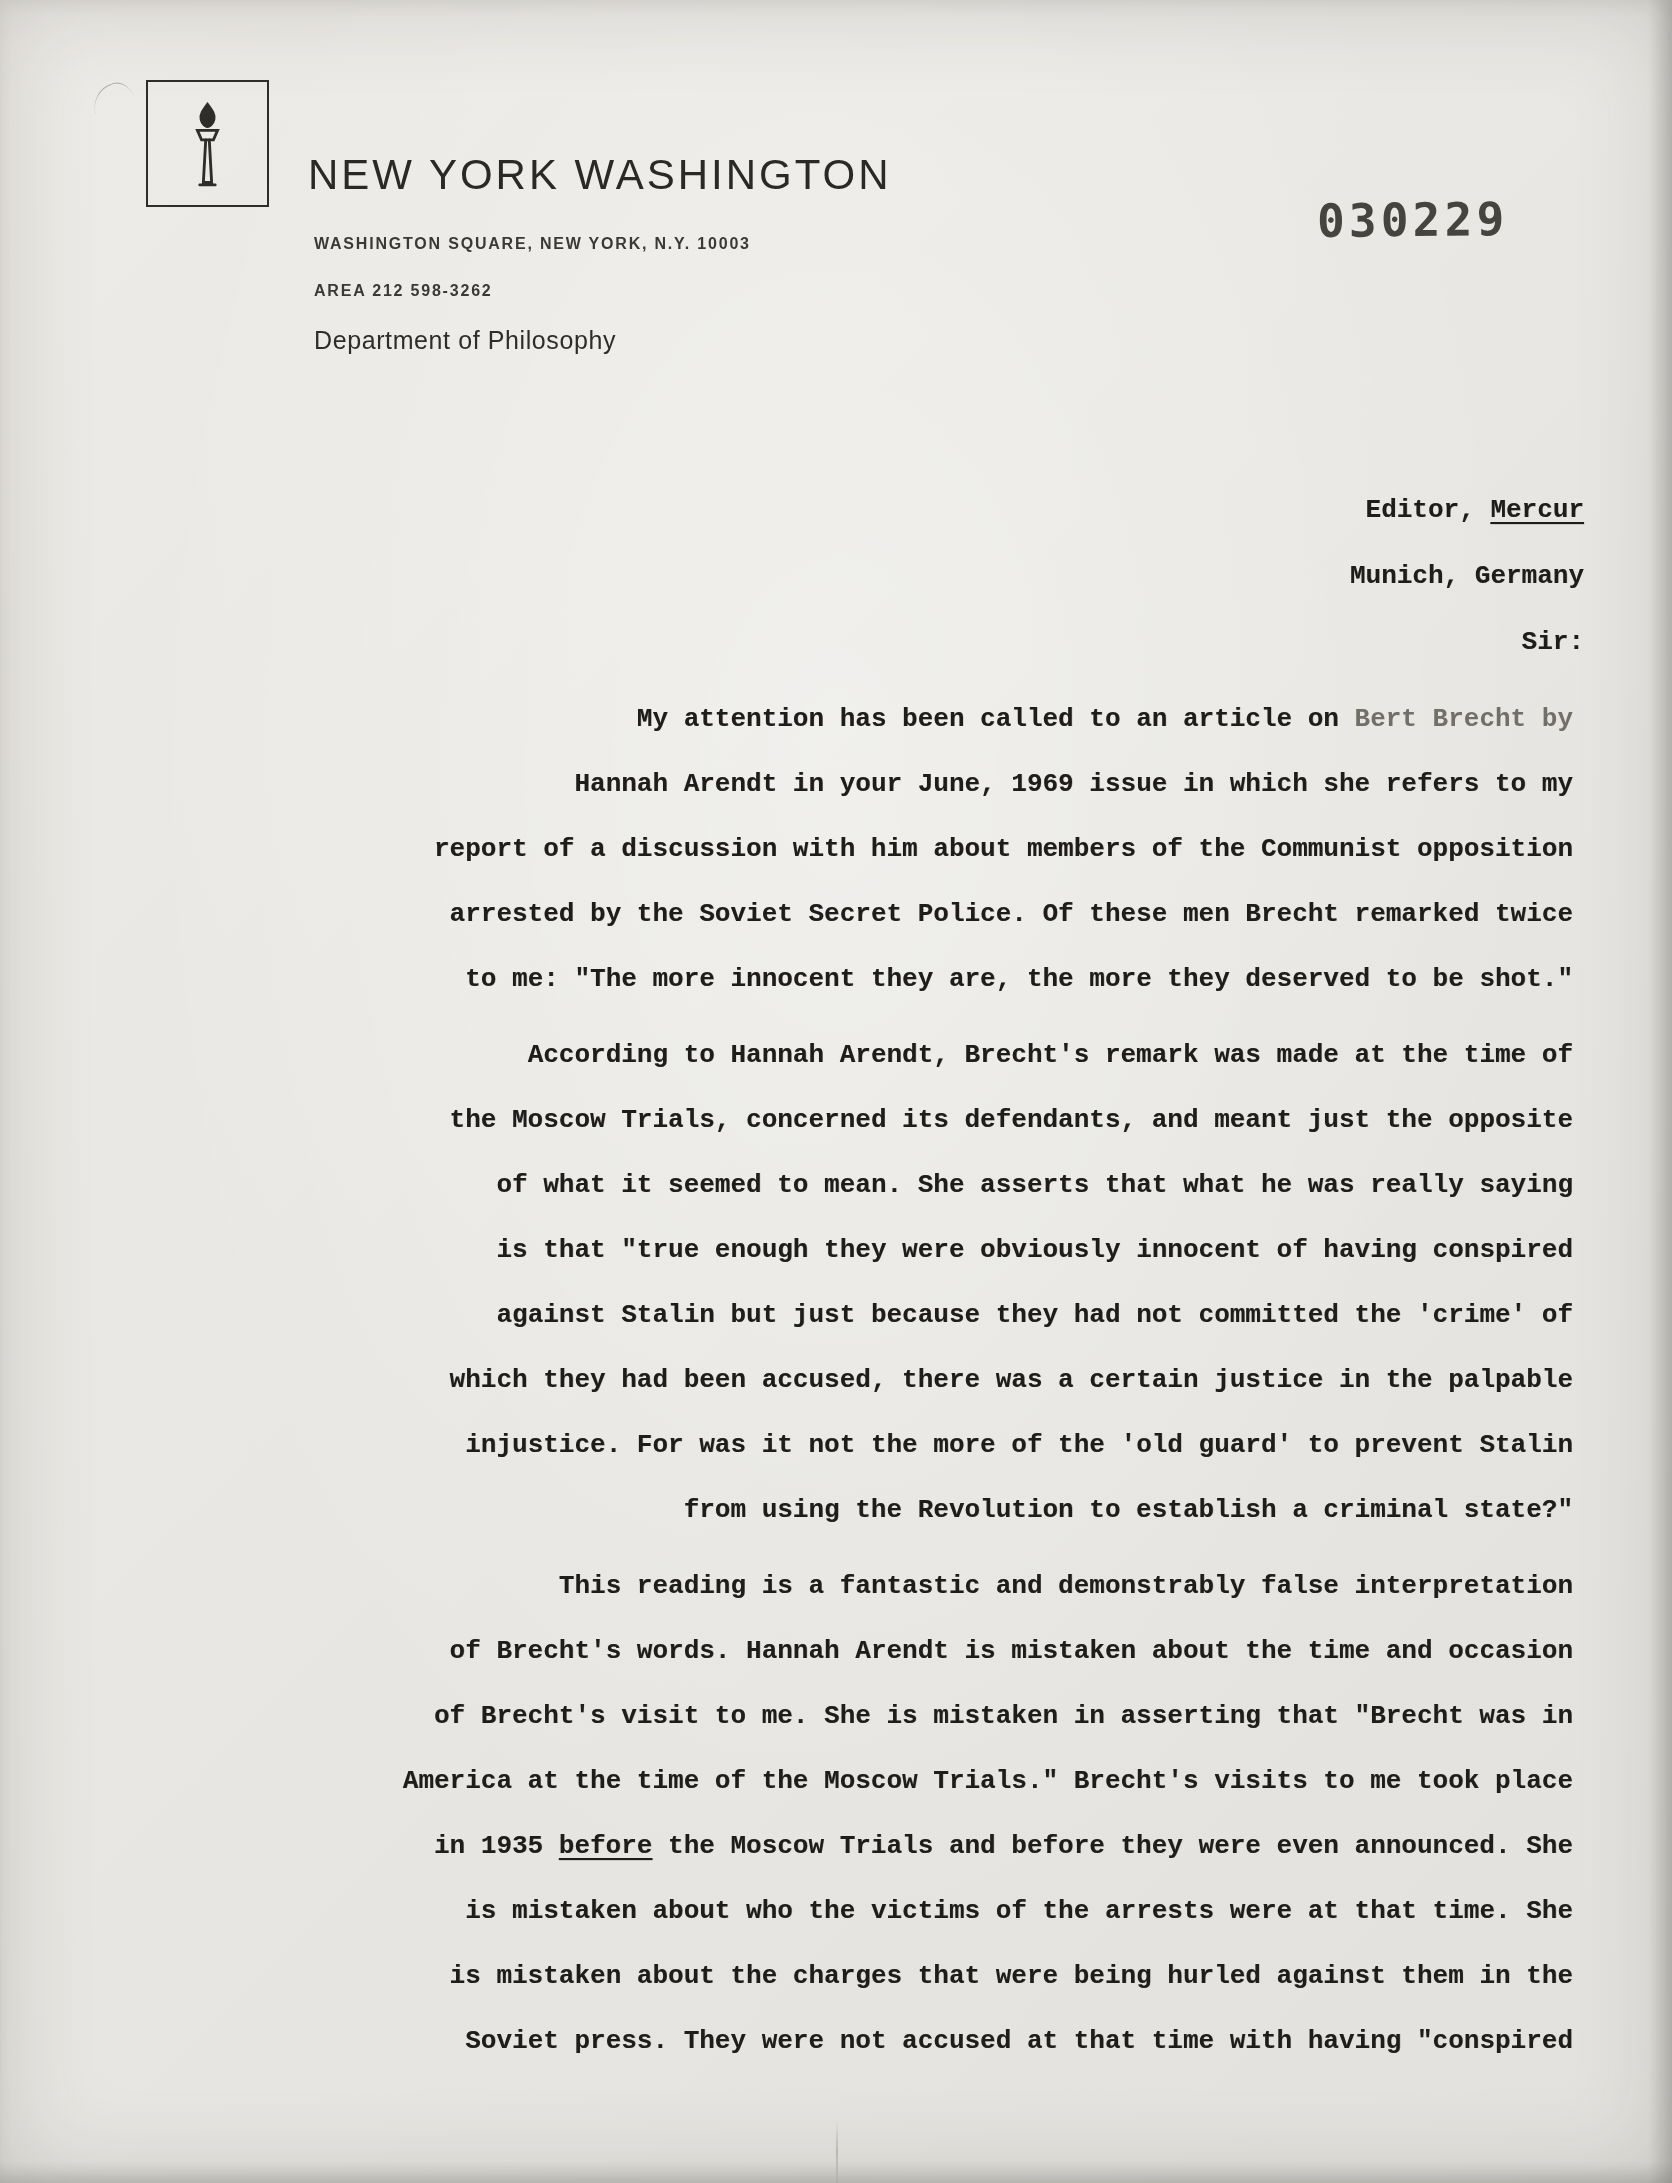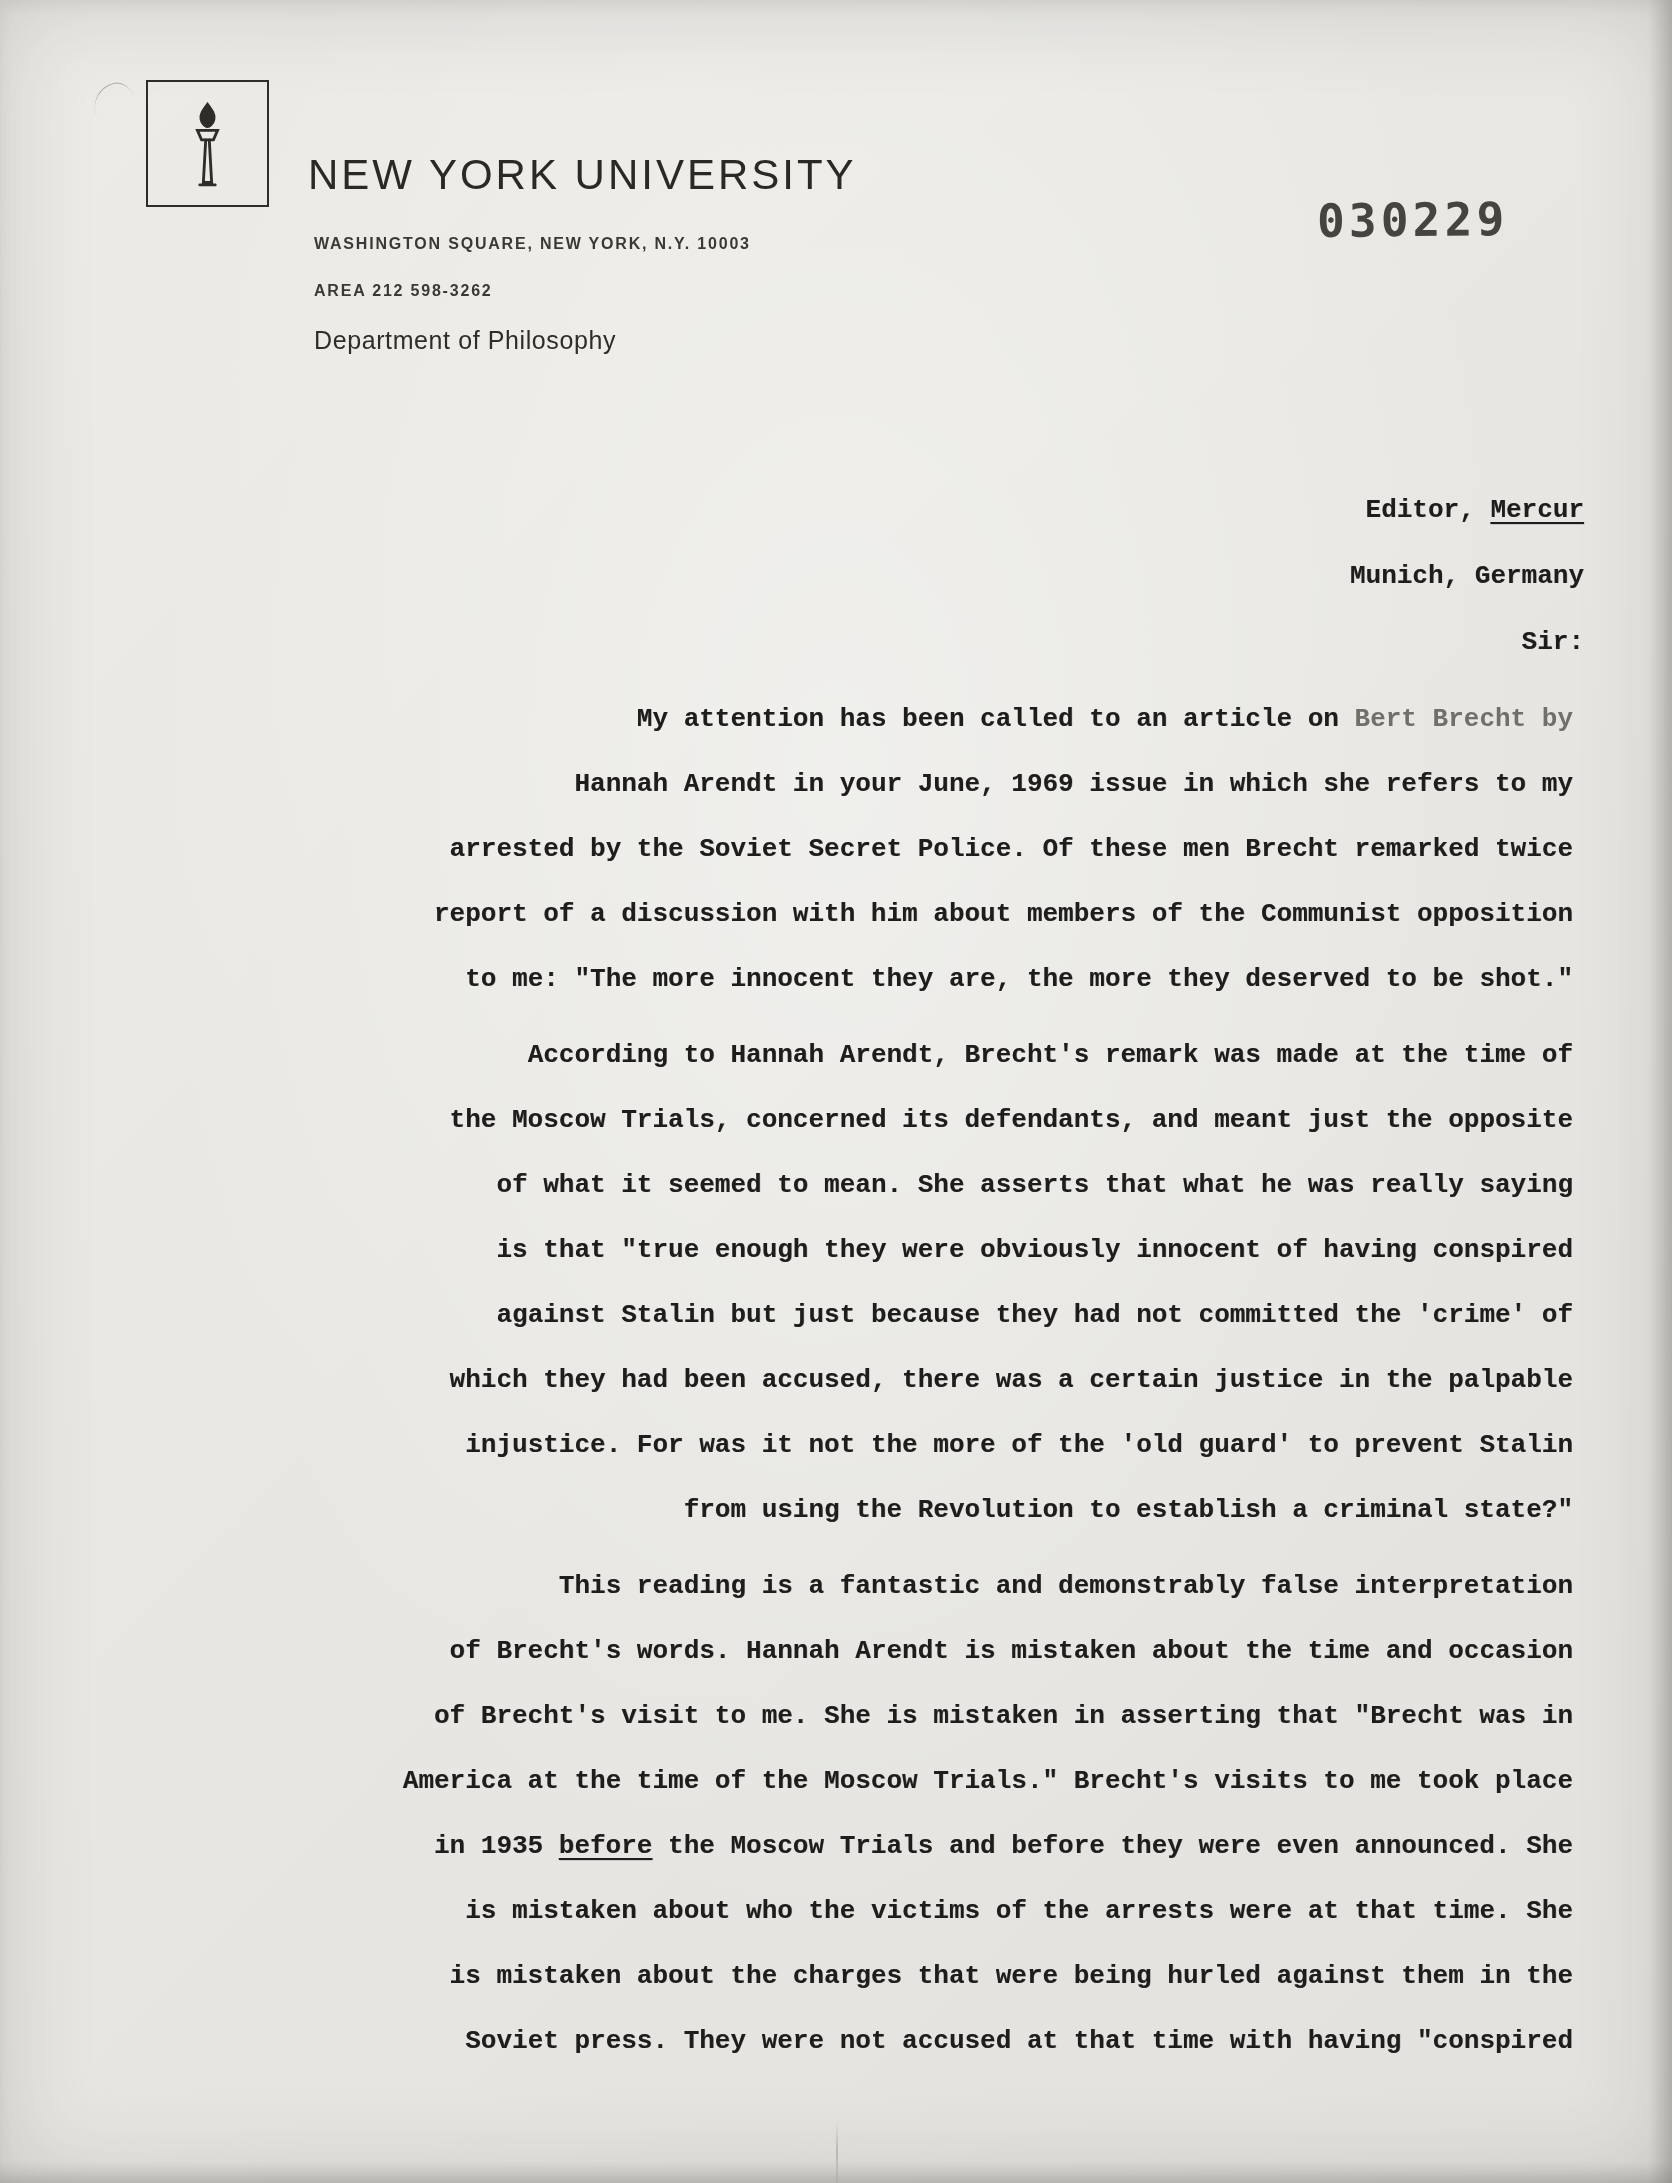--- a/index.html
+++ b/index.html
@@ -97,39 +97,39 @@
     <svg width="51" height="90" viewBox="0 0 43 75">
       <g fill="none" stroke="#2e2d2a" stroke-width="2.4" stroke-linecap="round">
         <path d="M21.5 3 C 17 9, 14.5 12.5, 15.5 17 C 16.5 21.5, 20 23.5, 21.5 23.5 C 23 23.5, 26.5 21.5, 27.5 17 C 28.5 12.5, 26 9, 21.5 3 Z" fill="#2e2d2a" stroke-width="1.2"></path>
         <path d="M13 26 L 30 26 L 26.5 34 L 16.5 34 Z"></path>
         <path d="M20 34 L 18 70 L 25 70 L 23 34"></path>
         <path d="M15 72 L 28 72"></path>
       </g>
     </svg>
   </div>
 
-  <div class="uni-name">NEW YORK UNIVERSITY</div>
+  <div class="uni-name">NEW YORK WASHINGTON</div>
   <div class="addr addr1">WASHINGTON SQUARE, NEW YORK, N.Y. 10003</div>
   <div class="addr addr2">AREA 212 598-3262</div>
   <div class="dept">Department of Philosophy</div>
 
   <div class="stamp">030229</div>
 
   <div class="letter">
     <div class="recipient" id="recipient">
         <div class="line"><span>Editor, </span><span class="u">Mercur</span></div>
         <div class="line"><span>Munich, Germany</span></div>
       </div>
     <div class="line salutation">Sir:</div>
     <div class="paras" id="paragraphs">
         <div class="para">
           <div class="line first"><span>My attention has been called to an article on </span><span class="faded">Bert Brecht by</span></div>
           <div class="line"><span>Hannah Arendt in your June, 1969 issue in which she refers to my</span></div>
+          <div class="line"><span>report of a discussion with him about members of the Communist opposition</span></div>
           <div class="line"><span>arrested by the Soviet Secret Police. Of these men Brecht remarked twice</span></div>
-          <div class="line"><span>report of a discussion with him about members of the Communist opposition</span></div>
           <div class="line"><span>to me: "The more innocent they are, the more they deserved to be shot."</span></div>
         </div>
         <div class="para">
           <div class="line first"><span>According to Hannah Arendt, Brecht's remark was made at the time of</span></div>
           <div class="line"><span>the Moscow Trials, concerned its defendants, and meant just the opposite</span></div>
           <div class="line"><span>of what it seemed to mean. She asserts that what he was really saying</span></div>
           <div class="line"><span>is that "true enough they were obviously innocent of having conspired</span></div>
           <div class="line"><span>against Stalin but just because they had not committed the 'crime' of</span></div>
           <div class="line"><span>which they had been accused, there was a certain justice in the palpable</span></div>
           <div class="line"><span>injustice. For was it not the more of the 'old guard' to prevent Stalin</span></div>

